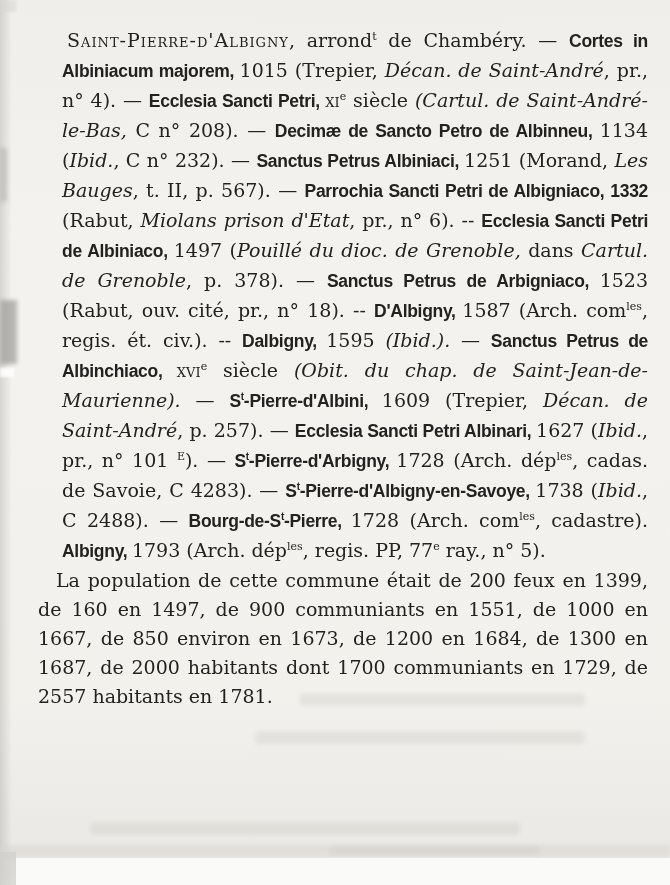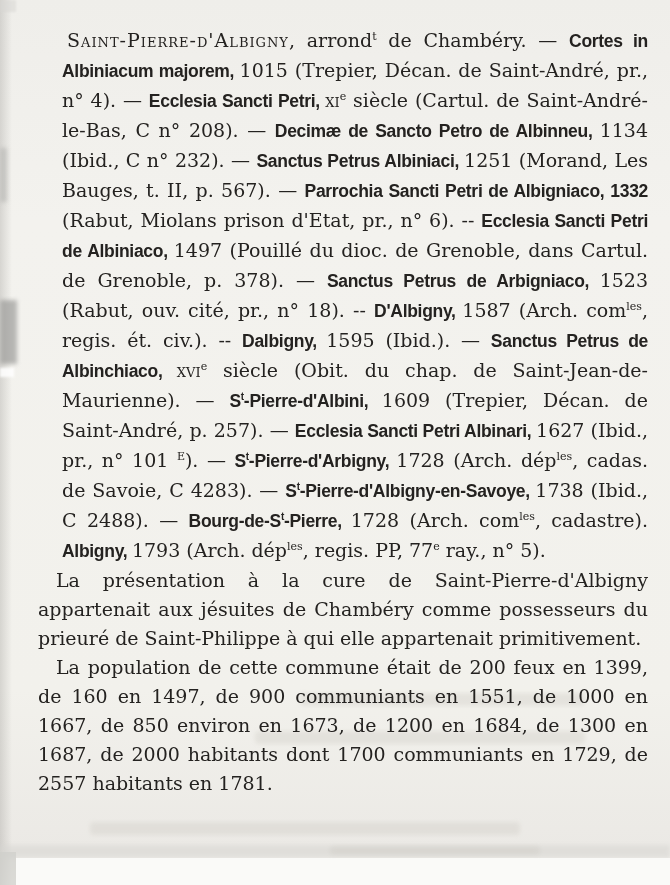--- a/index.html
+++ b/index.html
@@ -39,21 +39,21 @@
     position:absolute; left:38px; top:26px; width:610px;
     font-size:19px; line-height:29px; text-align:justify;
     text-rendering:optimizeLegibility;
   }
   p.para { margin:0; }
   p.entry { padding-left:24px; text-indent:-24px; }
   p.body  { text-indent:18px; }
 
   .seg-caps { font-variant:small-caps; letter-spacing:1px;margin-left:29px; }
   .seg-sc   { font-variant:small-caps; }
-  .seg-i    { }
+  .seg-i    { font-style:italic; }
   .seg-f    { font-family:"Liberation Sans", sans-serif; font-weight:700;
               font-size:17.5px; letter-spacing:-0.3px; }
   .seg-sup  { font-size:11px; vertical-align:super; line-height:0; }
   .seg-fsup { font-family:"Liberation Sans", sans-serif; font-weight:700;
               font-size:10px; vertical-align:super; line-height:0; letter-spacing:-0.3px; }
   .seg-r    { }
 </style>
 </head>
 <body>
 
@@ -67,17 +67,16 @@
   <div class="band-bottom"></div>
   <div class="white-bottom"></div>
   <div class="gray-bottom-left"></div>
   <div class="smudge s1"></div>
   <div class="smudge s2"></div>
   <div class="smudge s3"></div>
   <div class="smudge s4"></div>
 
   <div class="content" id="article">
       <p class="para entry"><span class="seg seg-caps">Saint-Pierre-d'Albigny</span><span class="seg seg-r">, arrond</span><span class="seg seg-sup">t</span><span class="seg seg-r"> de Chambéry. — </span><span class="seg seg-f">Cortes in Albiniacum majorem, </span><span class="seg seg-r">1015 (Trepier, </span><span class="seg seg-i">Décan. de Saint-André</span><span class="seg seg-r">, pr., n° 4). — </span><span class="seg seg-f">Ecclesia Sancti Petri, </span><span class="seg seg-sc">xi</span><span class="seg seg-sup">e</span><span class="seg seg-r"> siècle </span><span class="seg seg-i">(Cartul. de Saint-André-le-Bas, </span><span class="seg seg-r">C n° 208). — </span><span class="seg seg-f">Decimæ de Sancto Petro de Albinneu, </span><span class="seg seg-r">1134 (</span><span class="seg seg-i">Ibid.</span><span class="seg seg-r">, C n° 232). — </span><span class="seg seg-f">Sanctus Petrus Albiniaci, </span><span class="seg seg-r">1251 (Morand, </span><span class="seg seg-i">Les Bauges</span><span class="seg seg-r">, t. II, p. 567). — </span><span class="seg seg-f">Parrochia Sancti Petri de Albigniaco, 1332 </span><span class="seg seg-r">(Rabut, </span><span class="seg seg-i">Miolans prison d'Etat</span><span class="seg seg-r">, pr., n° 6). -- </span><span class="seg seg-f">Ecclesia Sancti Petri de Albiniaco, </span><span class="seg seg-r">1497 (</span><span class="seg seg-i">Pouillé du dioc. de Grenoble,</span><span class="seg seg-r"> dans </span><span class="seg seg-i">Cartul. de Grenoble</span><span class="seg seg-r">, p. 378). — </span><span class="seg seg-f">Sanctus Petrus de Arbigniaco, </span><span class="seg seg-r">1523 (Rabut, ouv. cité, pr., n° 18). -- </span><span class="seg seg-f">D'Albigny, </span><span class="seg seg-r">1587 (Arch. com</span><span class="seg seg-sup">les</span><span class="seg seg-r">, regis. ét. civ.). -- </span><span class="seg seg-f">Dalbigny, </span><span class="seg seg-r">1595 </span><span class="seg seg-i">(Ibid.).</span><span class="seg seg-r"> — </span><span class="seg seg-f">Sanctus Petrus de Albinchiaco, </span><span class="seg seg-sc">xvi</span><span class="seg seg-sup">e</span><span class="seg seg-r"> siècle </span><span class="seg seg-i">(Obit. du chap. de Saint-Jean-de-Maurienne).</span><span class="seg seg-r"> — </span><span class="seg seg-f">S</span><span class="seg seg-fsup">t</span><span class="seg seg-f">-Pierre-d'Albini, </span><span class="seg seg-r">1609 (Trepier, </span><span class="seg seg-i">Décan. de Saint-André</span><span class="seg seg-r">, p. 257). — </span><span class="seg seg-f">Ecclesia Sancti Petri Albinari, </span><span class="seg seg-r">1627 (</span><span class="seg seg-i">Ibid.</span><span class="seg seg-r">, pr., n° 101 </span><span class="seg seg-sup">E</span><span class="seg seg-r">). — </span><span class="seg seg-f">S</span><span class="seg seg-fsup">t</span><span class="seg seg-f">-Pierre-d'Arbigny, </span><span class="seg seg-r">1728 (Arch. dép</span><span class="seg seg-sup">les</span><span class="seg seg-r">, cadas. de Savoie, C 4283). — </span><span class="seg seg-f">S</span><span class="seg seg-fsup">t</span><span class="seg seg-f">-Pierre-d'Albigny-en-Savoye, </span><span class="seg seg-r">1738 (</span><span class="seg seg-i">Ibid.</span><span class="seg seg-r">, C 2488). — </span><span class="seg seg-f">Bourg-de-S</span><span class="seg seg-fsup">t</span><span class="seg seg-f">-Pierre, </span><span class="seg seg-r">1728 (Arch. com</span><span class="seg seg-sup">les</span><span class="seg seg-r">, cadastre). </span><span class="seg seg-f">Albigny, </span><span class="seg seg-r">1793 (Arch. dép</span><span class="seg seg-sup">les</span><span class="seg seg-r">, regis. PP, 77</span><span class="seg seg-sup">e</span><span class="seg seg-r"> ray., n° 5).</span></p>
-      <p class="para body"><span class="seg seg-r">La présentation à la cure de Saint-Pierre-d'Albigny appartenait aux jésuites de Chambéry comme possesseurs du prieuré de Saint-Philippe à qui elle appartenait primitivement.</span></p>
       <p class="para body"><span class="seg seg-r">La population de cette commune était de 200 feux en 1399, de 160 en 1497, de 900 communiants en 1551, de 1000 en 1667, de 850 environ en 1673, de 1200 en 1684, de 1300 en 1687, de 2000 habitants dont 1700 communiants en 1729, de 2557 habitants en 1781.</span></p>
     </div>
 
 </div>
 
 </body></html>

